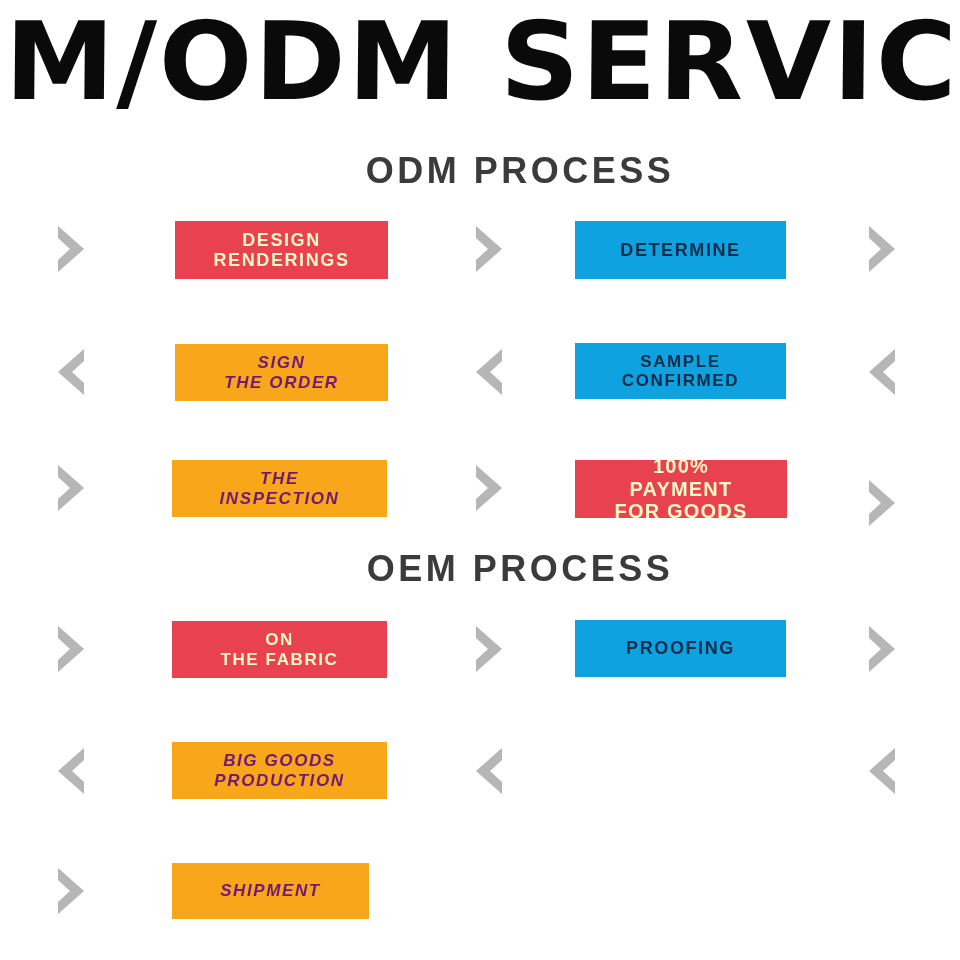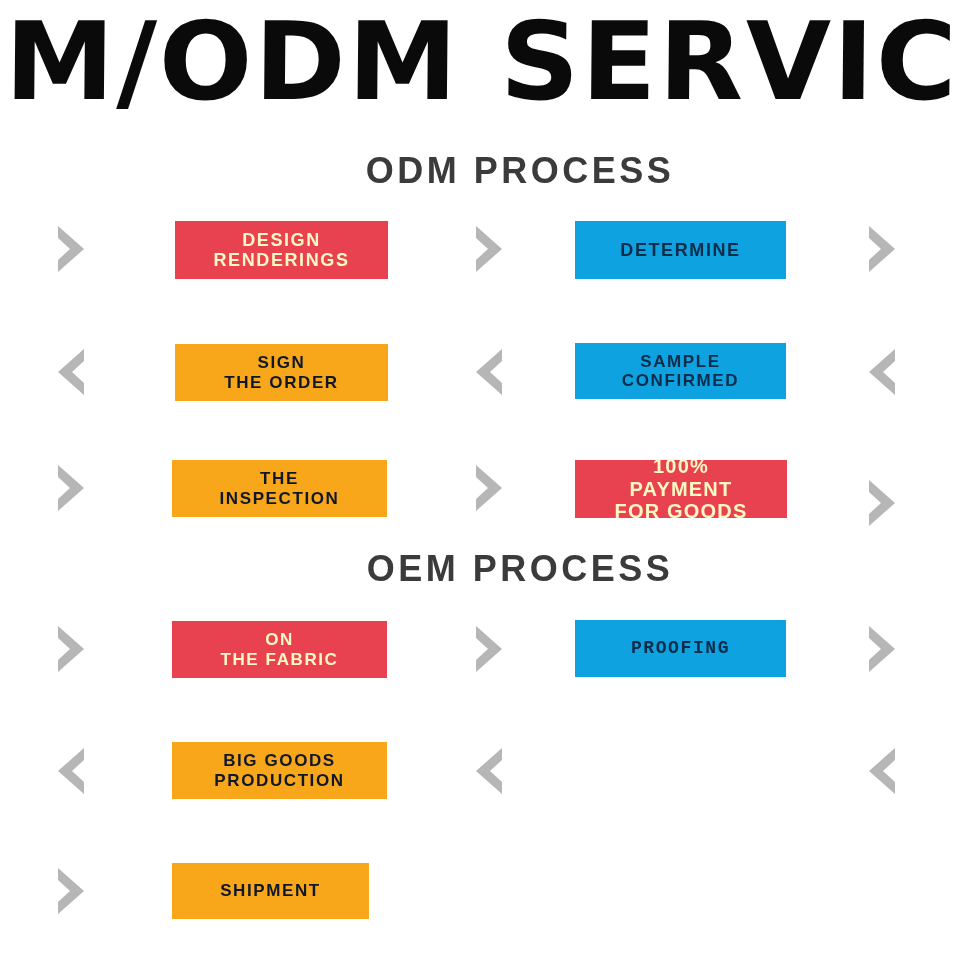--- a/index.html
+++ b/index.html
@@ -84,21 +84,21 @@
     box-sizing: border-box;
     padding: 2px 6px;
     font-family: "Liberation Sans", sans-serif;
     font-weight: 700;
     letter-spacing: 1.6px;
     color: #2a1408;
     line-height: 1.12;
     white-space: pre-line;
   }
   .pbox.red    { background: #e8414f; color: #fef9c3; }
-  .pbox.orange { background: #f8a61a; color: #0f172a; }
+  .pbox.orange { background: #f8a61a; color: #701a75; font-style: italic; }
   .pbox.blue   { background: #0fa2e0; color: #0b2c4a; }
 
   .pbox .lbl { display: block; width: 100%; }
 
   .fs-18 { font-size: 18px; }
   .fs-17 { font-size: 17px; }
   .fs-15 { font-size: 20px; }
 </style>
 </head>
 <body>
@@ -192,21 +192,21 @@
   </div>
   <div class="pbox red fs-17" style="left:172px; top:621px; width:215px; height:57px;">
     <span class="lbl">ON
 THE FABRIC</span>
   </div>
   <div class="chev" style="left:466px; top:622px;">
     <svg viewBox="0 0 46 54">
         <path d="M10 4 L36 27 L10 50 L10 38 L22 27 L10 16 Z" fill="currentColor"></path>
       </svg>
   </div>
-  <div class="pbox blue fs-18" style="left:575px; top:620px; width:211px; height:57px;font-family:Liberation Mono, monospace;">
+  <div class="pbox blue fs-18" style="left:575px; top:620px; width:211px; height:57px;">
     <span class="lbl">PROOFING</span>
   </div>
   <div class="chev" style="left:859px; top:622px;">
     <svg viewBox="0 0 46 54">
         <path d="M10 4 L36 27 L10 50 L10 38 L22 27 L10 16 Z" fill="currentColor"></path>
       </svg>
   </div>
 
   <div class="chev" style="left:48px; top:744px;">
     <svg viewBox="0 0 46 54">

